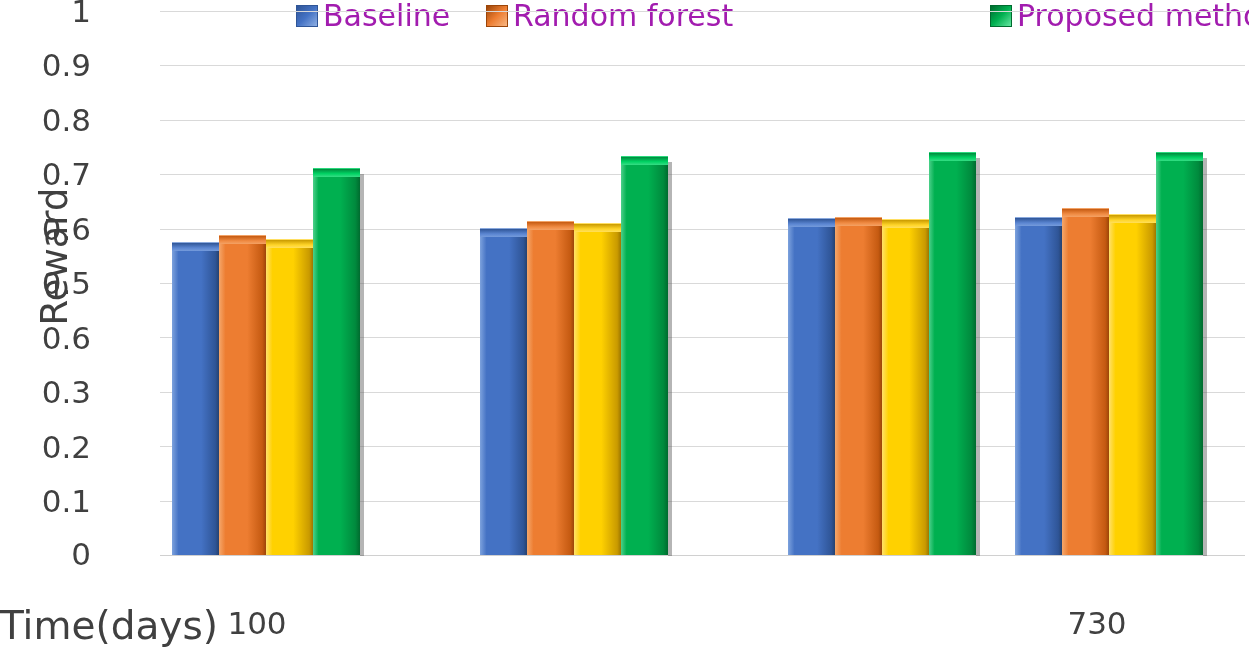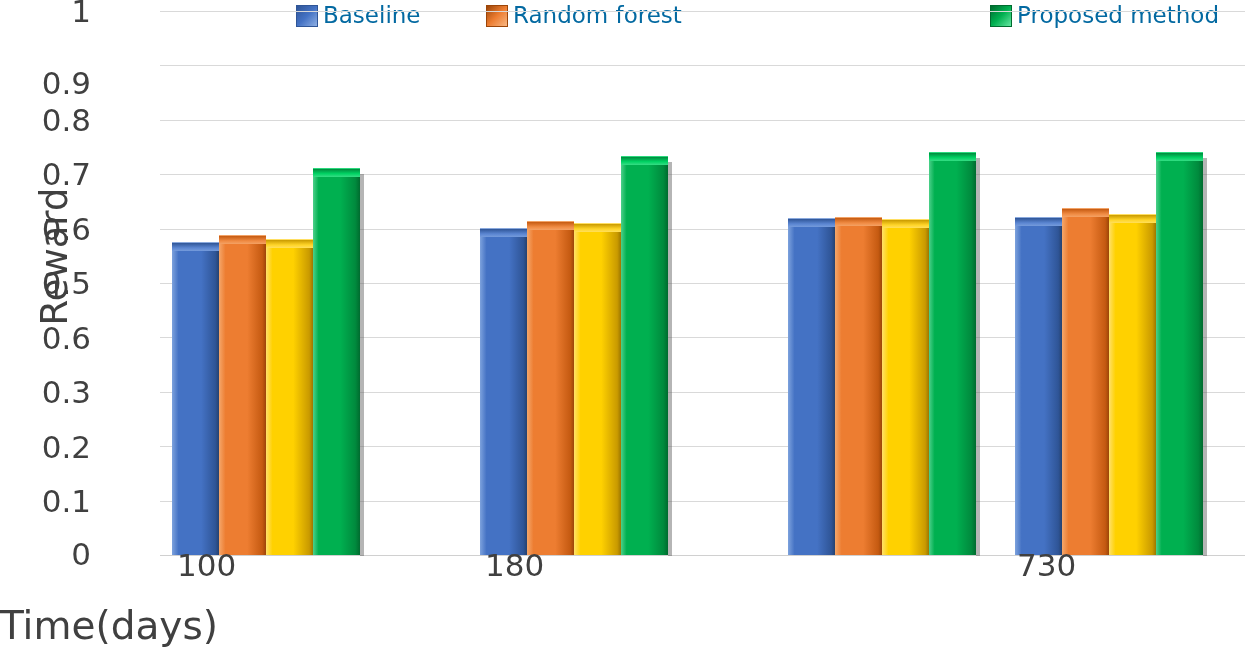--- a/index.html
+++ b/index.html
@@ -38,22 +38,22 @@
   .ylabel{
     position:absolute;left:-26px;top:238px;
     width:160px;text-align:center;
     transform:rotate(-90deg);transform-origin:center center;
     font-size:37px;line-height:37px;color:#404040;
     white-space:nowrap;
   }
 
   
   .xtick{
-    position:absolute;top:550px;
-    width:160px;
+    position:absolute;top:608px;
+    width:160px;text-align:center;
     font-size:31px;line-height:31px;color:#404040;
   }
   .xlabel{
     position:absolute;left:0;top:605px;width:1249px;
     text-align:left;font-size:39px;line-height:42px;color:#404040;
   }
 
   
   .bar{
     position:absolute;bottom:0;
@@ -124,21 +124,21 @@
   .sw-orange::before{background:
      linear-gradient(135deg,#9c4508 0%,#ED7D31 50%,#f8b885 100%);
      border:1px solid #9c4508;box-sizing:border-box;}
   .sw-yellow::before{background:
      linear-gradient(135deg,#9c7700 0%,#FFD100 50%,#ffe98f 100%);
      border:1px solid #9c7700;box-sizing:border-box;}
   .sw-green::before{background:
      linear-gradient(135deg,#006b2f 0%,#00B050 50%,#66e6a2 100%);
      border:1px solid #006b2f;box-sizing:border-box;}
   .legend-label{
-    font-size:23px;line-height:31px;color:#0369a1;
+    font-size:30px;line-height:31px;color:#a21caf;
   }
 </style>
 </head>
 <body>
 
 <div id="chart-root">
 
   <div class="legend">
     <div class="legend-item" style="left:296px;">
       <span class="legend-swatch sw-blue"></span>
@@ -150,21 +150,21 @@
     </div>
     <div class="legend-item" style="left:990px;">
       <span class="legend-swatch sw-green"></span>
       <span class="legend-label">Proposed method</span>
     </div>
   </div>
 
   <div class="ylabel">Reward</div>
 
   <div class="ytick" style="top:-4px;">1</div>
-  <div class="ytick" style="top:68px;">0.9</div>
+  <div class="ytick" style="top:50px;">0.9</div>
   <div class="ytick" style="top:105px;">0.8</div>
   <div class="ytick" style="top:159px;">0.7</div>
   <div class="ytick" style="top:214px;">0.6</div>
   <div class="ytick" style="top:268px;">0.5</div>
   <div class="ytick" style="top:323px;">0.6</div>
   <div class="ytick" style="top:377px;">0.3</div>
   <div class="ytick" style="top:432px;">0.2</div>
   <div class="ytick" style="top:486px;">0.1</div>
   <div class="ytick" style="top:539px;">0</div>
 
@@ -247,18 +247,17 @@
         </div>
         <div class="bar b-green" style="left: 996px; width: 47px; height: 403px;">
           <div class="cap"></div>
           <div class="body"></div>
           <div class="shadow"></div>
         </div>
       </div>
   </div>
 
   <div class="xtick" style="left:177px;">100</div>
-  <div class="xtick" style="left:485px;">180</div>
   <div class="xtick" style="left:1017px;">730</div>
 
   <div class="xlabel">Time(days)</div>
 
 </div>
 
 </body></html>

